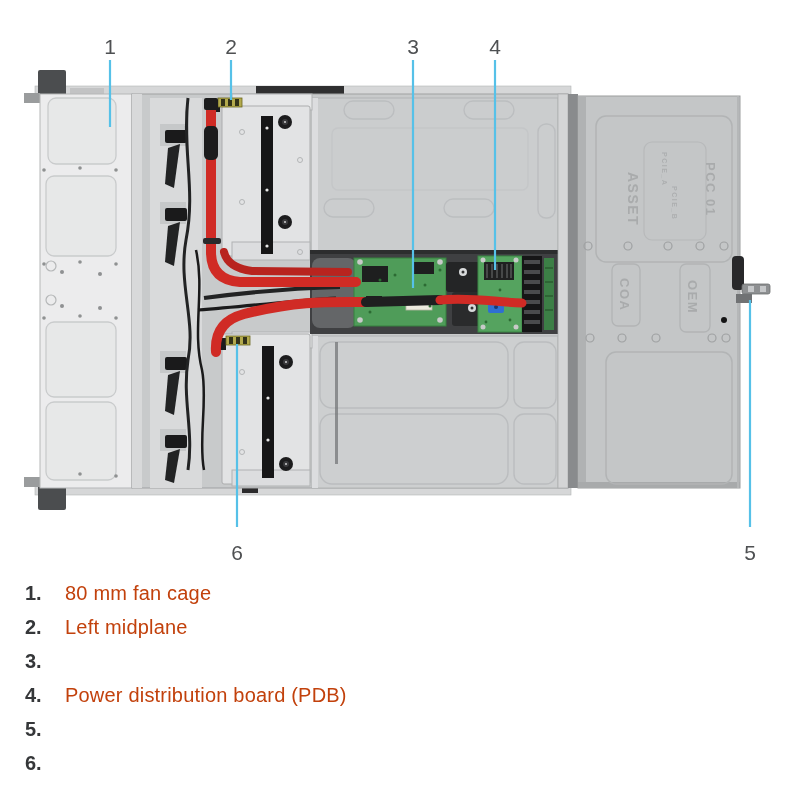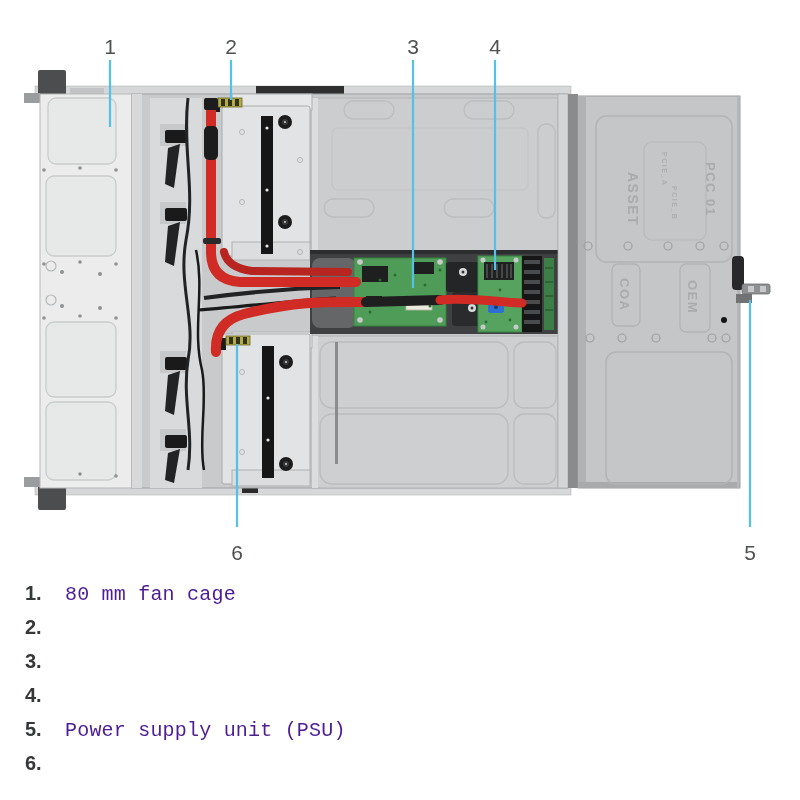--- a/index.html
+++ b/index.html
@@ -2,21 +2,21 @@
 <html><head>
 <meta charset="utf-8">
 <style>
   html,body{margin:0;padding:0;background:#ffffff;}
   .canvas{position:relative;width:800px;height:800px;background:#ffffff;overflow:hidden;
           font-family:"Liberation Sans",sans-serif;}
   .diagram-svg{position:absolute;top:0;left:0;}
   .legend{position:absolute;left:25px;top:582px;width:740px;}
   .legend-row{display:flex;align-items:baseline;height:34px;font-size:20px;color:#3e4042;}
   .legend-row .num{font-weight:bold;width:40px;color:#353739;}
-  .legend-row .txt{color:#4c1d95;letter-spacing:.2px;font-family:Liberation Mono, monospace;}
+  .legend-row .txt{color:#c2410c;letter-spacing:.2px;}
   text{font-family:"Liberation Sans",sans-serif;}
   .callout-num{font-size:21px;fill:#4e5052;}
   .psu-mark{fill:#a9abac;font-weight:bold;letter-spacing:1.5px;}
 </style>
 </head>
 <body>
 
 <div class="canvas">
 
 <svg class="diagram-svg" width="800" height="565" viewBox="0 0 800 565">
@@ -328,29 +328,30 @@
   </g>
 </svg>
 
   <div class="legend">
     <div class="legend-row">
       <span class="num">1.</span>
       <span class="txt">80 mm fan cage</span>
     </div>
     <div class="legend-row">
       <span class="num">2.</span>
+      <span class="txt">Left midplane</span>
     </div>
     <div class="legend-row">
       <span class="num">3.</span>
     </div>
     <div class="legend-row">
       <span class="num">4.</span>
+      <span class="txt">Power distribution board (PDB)</span>
     </div>
     <div class="legend-row">
       <span class="num">5.</span>
-      <span class="txt">Power supply unit (PSU)</span>
     </div>
     <div class="legend-row">
       <span class="num">6.</span>
     </div>
   </div>
 
 </div>
 
 </body></html>

